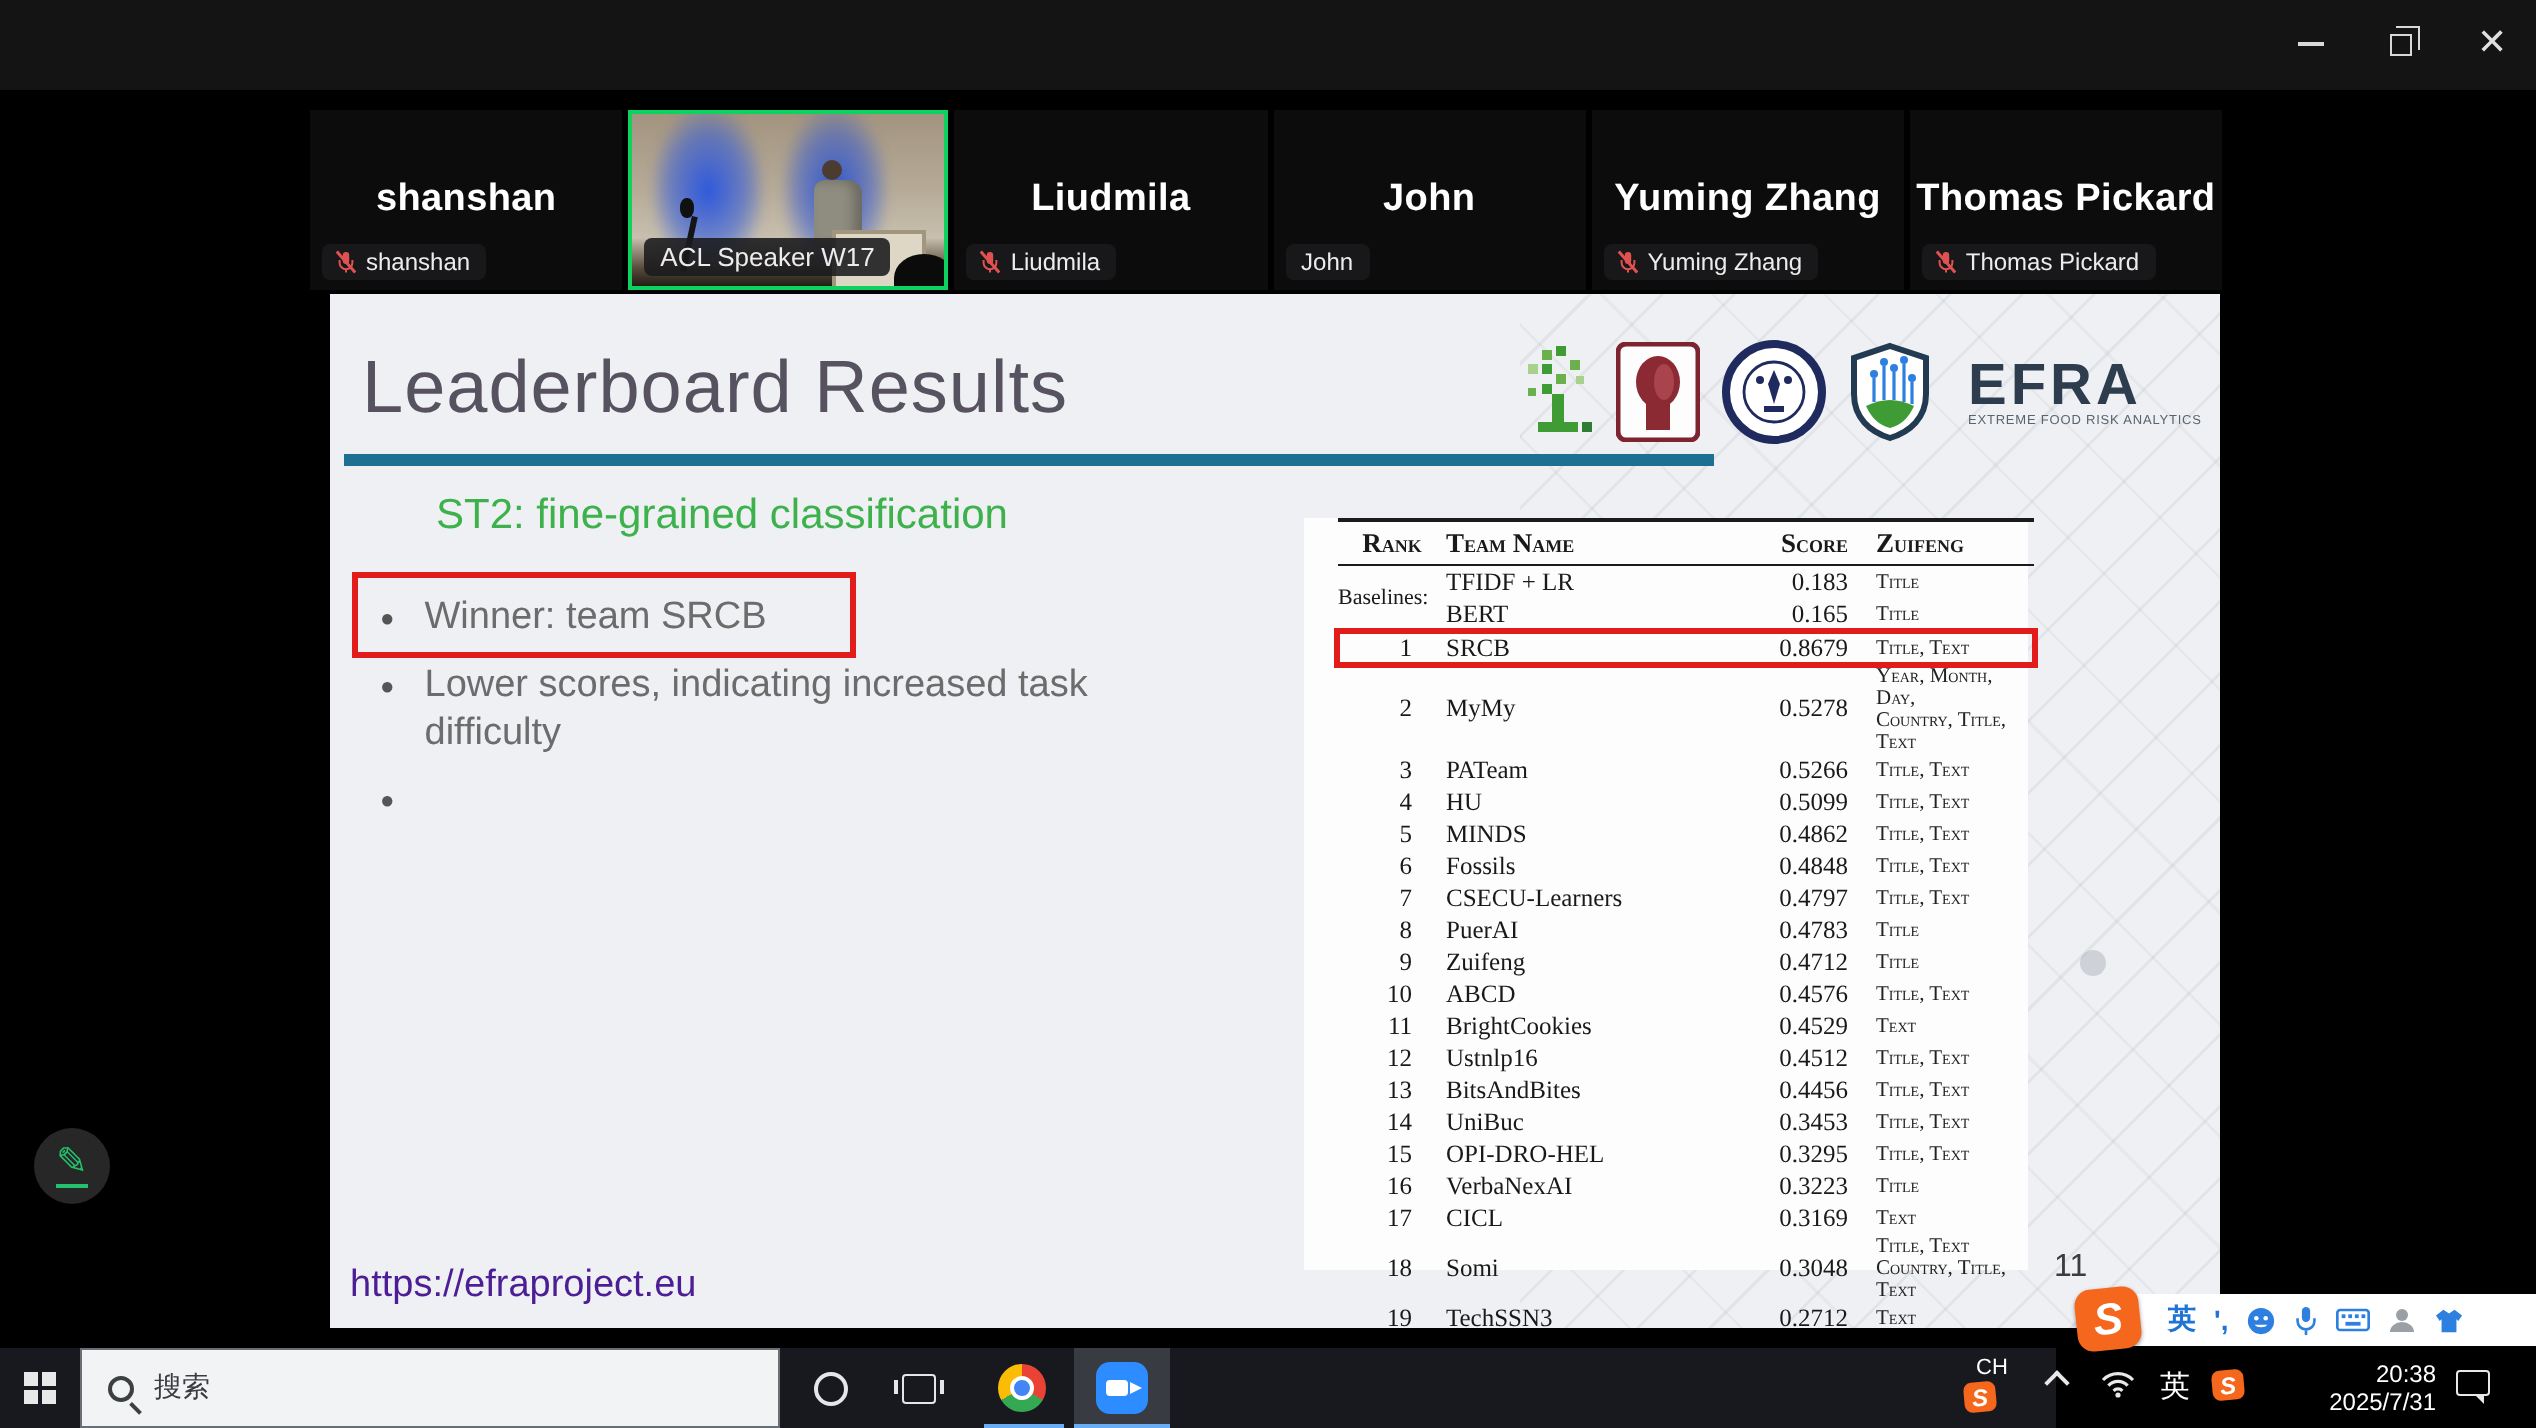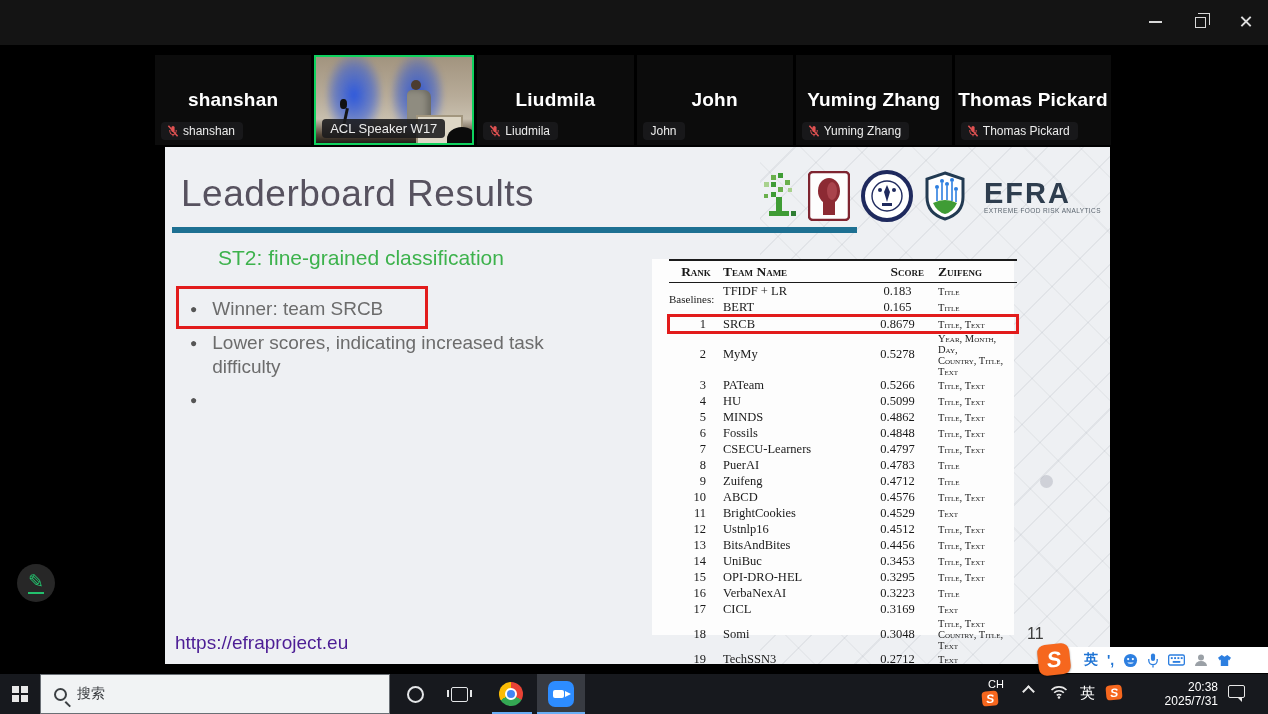--- a/index.html
+++ b/index.html
@@ -69,21 +69,21 @@
              border-top:2px solid #1b1b1b; border-bottom:1.5px solid #1b1b1b;margin-left:10px; }
   .lb th { font-variant:small-caps; font-weight:600; font-size:13.5px; padding:3px 0 2px; border-bottom:1.4px solid #1b1b1b; text-align:left; }
   .lb th.h-rank { width:54px; text-align:center; }
   .lb th.h-team { width:148px; }
   .lb th.h-score { width:56px; text-align:right; padding-right:3px; }
   .lb th.h-feat { padding-left:11px; }
   .lb td { vertical-align:middle; }
   .lb tbody td { height:15.1px; padding:.5px 0; }
   .c-rank { text-align:right; padding-right:17px !important; font-size:12.5px; }
   .c-team { font-size:12.5px; }
-  .c-score { text-align:center; font-size:12.5px; padding-right:3px !important; }
+  .c-score { text-align:right; font-size:12.5px; padding-right:3px !important; }
   .c-feat { font-variant:small-caps; font-size:10.5px; line-height:11px; padding-left:11px !important; color:#222; }
   .c-baselabel { font-size:11px; text-align:left; }
   .baseline2 td, td.c-baselabel { border-bottom:1.4px solid #1b1b1b; }
   tr.row-highlight { outline:3px solid #e21b1b; outline-offset:-1px; }
 
   
   #pencil-btn { position:absolute; left:17px; top:564px; width:38px; height:38px; border-radius:50%;
                 background:#272727; display:flex; align-items:center; justify-content:center; cursor:pointer; }
   .pencil-glyph { color:#23c16d; font-size:19px; line-height:1; border-bottom:2px solid #23c16d; padding-bottom:1px; }
 
@@ -92,21 +92,21 @@
                border-radius:4px 0 0 4px; display:flex; align-items:center; gap:9px; padding-left:32px; z-index:5; }
   .sogou-logo { position:absolute; left:-14px; top:-3px; width:32px; height:31px; background:#f6671e; border-radius:8px;
                 transform:rotate(-6deg); display:flex; align-items:center; justify-content:center;
                 color:#fff; font-weight:bold; font-style:italic; font-size:22px; box-shadow:0 1px 2px rgba(0,0,0,.4); }
   .sg-ico { display:flex; align-items:center; justify-content:center; height:18px; cursor:pointer; }
   .sg-text { color:#1f74d4; font-weight:bold; font-size:14px; }
   .sg-sq4 { display:grid; grid-template-columns:6px 6px; grid-template-rows:6px 6px; gap:1.5px; }
   .sg-sq4 span { background:#1f74d4; border-radius:1px; }
 
   
-  #taskbar { position:absolute; left:0; top:674px; width:1268px; height:40px; background:#17191e; z-index:4; }
+  #taskbar { position:absolute; left:0; top:674px; width:1028px; height:40px; background:#17191e; z-index:4; }
   .tb-btn { position:absolute; top:0; height:40px; display:flex; align-items:center; justify-content:center; cursor:pointer; }
   .win-logo { display:grid; grid-template-columns:7px 7px; grid-template-rows:7px 7px; gap:2px; }
   .win-logo span { background:#e8e8e8; }
   #searchbox { position:absolute; left:40px; top:0; width:350px; height:40px; background:#f1f3f4; border:1px solid #6a6f75;
                display:flex; align-items:center; gap:10px; padding-left:13px; cursor:text; }
   .search-glass { width:13px; height:13px; border:2px solid #3c4043; border-radius:50%; position:relative; }
   .search-glass::after { content:""; position:absolute; left:10px; top:11px; width:7px; height:2px; background:#3c4043; transform:rotate(45deg); transform-origin:0 0; }
   #search-text { color:#3a3d40; font-size:14px; }
   .cortana-ring { width:17px; height:17px; border:2.5px solid #e4e6e8; border-radius:50%; }
   .taskview-glyph { position:relative; width:17px; height:15px; border:1.7px solid #e4e6e8; border-radius:2px; }

